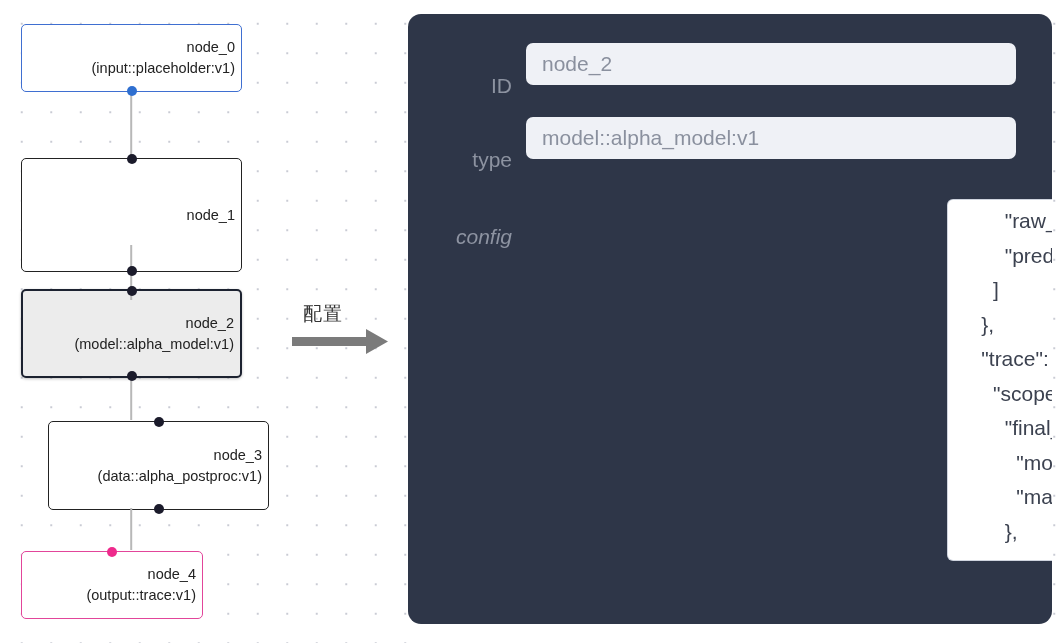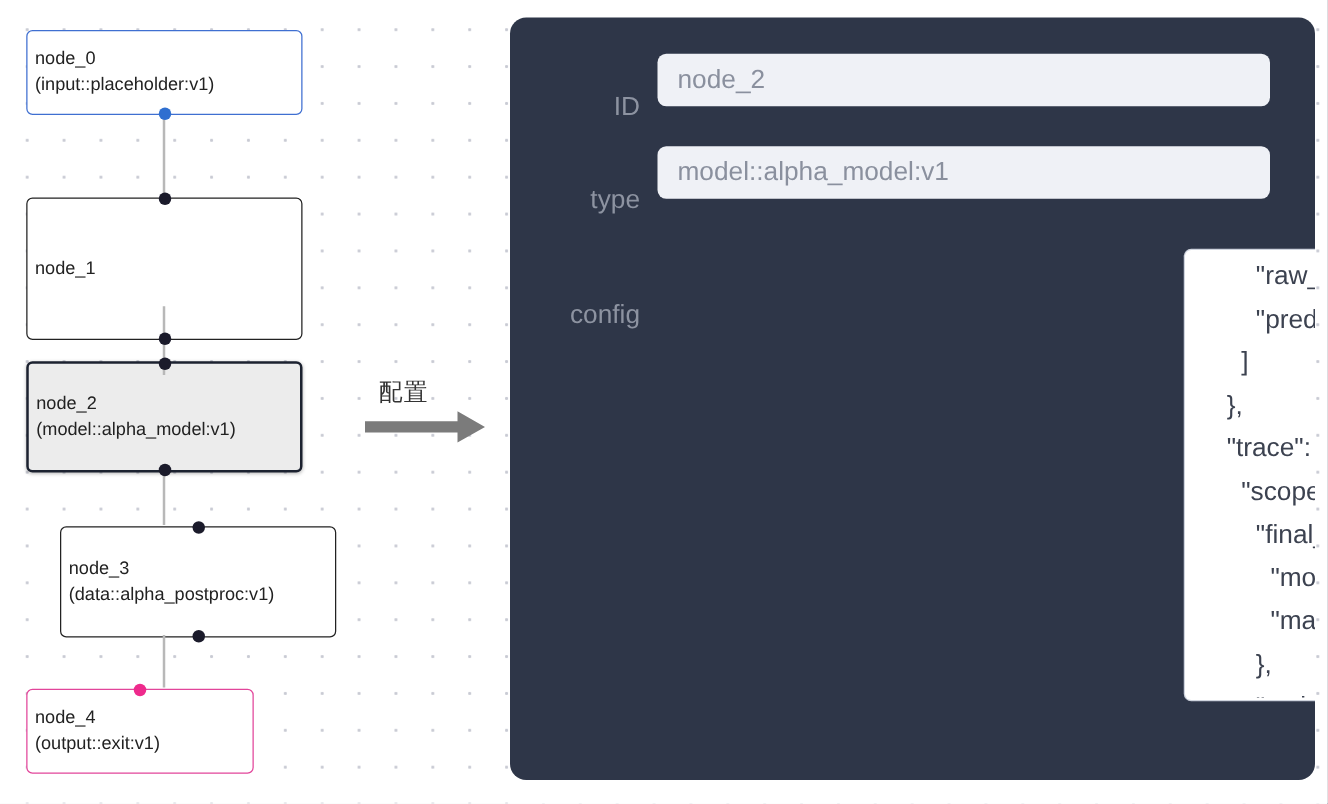--- a/index.html
+++ b/index.html
@@ -37,21 +37,21 @@
     box-sizing: border-box;
     background: #ffffff;
     border: 1.6px solid #222222;
     border-radius: 5px;
     color: #222222;
     font-size: 14.5px;
     line-height: 21px;
     text-align: center;
     display: flex;
     flex-direction: column;
-    align-items: flex-start;
+    align-items: flex-end;
     justify-content: center;
     padding: 2px 6px;
     box-shadow: 0 0 0 0 rgba(0,0,0,0);
   }
   .node .n-title { white-space: nowrap; }
   .node .n-sub   { word-break: break-all; }
 
   .node.is-input {
     border-color: #3f6fd1;
     border-width: 1.5px;
@@ -237,21 +237,21 @@
 
     <div class="node" style="left:21px;top:421px;width:221px;height:89px;margin-left:27px;">
       <div class="n-title">node_3</div>
       <div class="n-sub">(data::alpha_postproc:v1)</div>
       <div class="handle h-top"></div>
       <div class="handle h-bot"></div>
     </div>
 
     <div class="node is-output" style="left:21px;top:551px;width:182px;height:68px;">
       <div class="n-title">node_4</div>
-      <div class="n-sub">(output::exit:v1)</div>
+      <div class="n-sub">(output::trace:v1)</div>
       <div class="handle h-top c-pink"></div>
     </div>
 
     <div class="arrow-label" style="left:303px;top:301px;">配置</div>
     <div class="arrow-wrap" style="left:292px;top:328px;">
       <svg width="98" height="28" viewBox="0 0 98 28">
         <path d="M0 9 L74 9 L74 1 L96 13.5 L74 26 L74 18 L0 18 Z" fill="#7b7b7b"></path>
       </svg>
     </div>
   </div>
@@ -261,21 +261,21 @@
     <div class="panel-row" style="left:0;top:29px;">
       <div class="p-label">ID</div>
       <input class="p-input" id="id-field" type="text" readonly="" value="node_2" style="">
     </div>
 
     <div class="panel-row" style="left:0;top:103px;">
       <div class="p-label">type</div>
       <input class="p-input" id="type-field" type="text" readonly="" value="model::alpha_model:v1" style="">
     </div>
 
-    <div class="panel-row" style="left:0;top:195px;">
+    <div class="panel-row" style="left:0;top:180px;font-style:italic;">
       <div class="p-label">config</div>
     </div>
 
     <div class="ta-wrap">
       <pre class="ta-text">        "raw_action",
         "pred"
       ]
     },
     "trace": {
       "scopes": {

